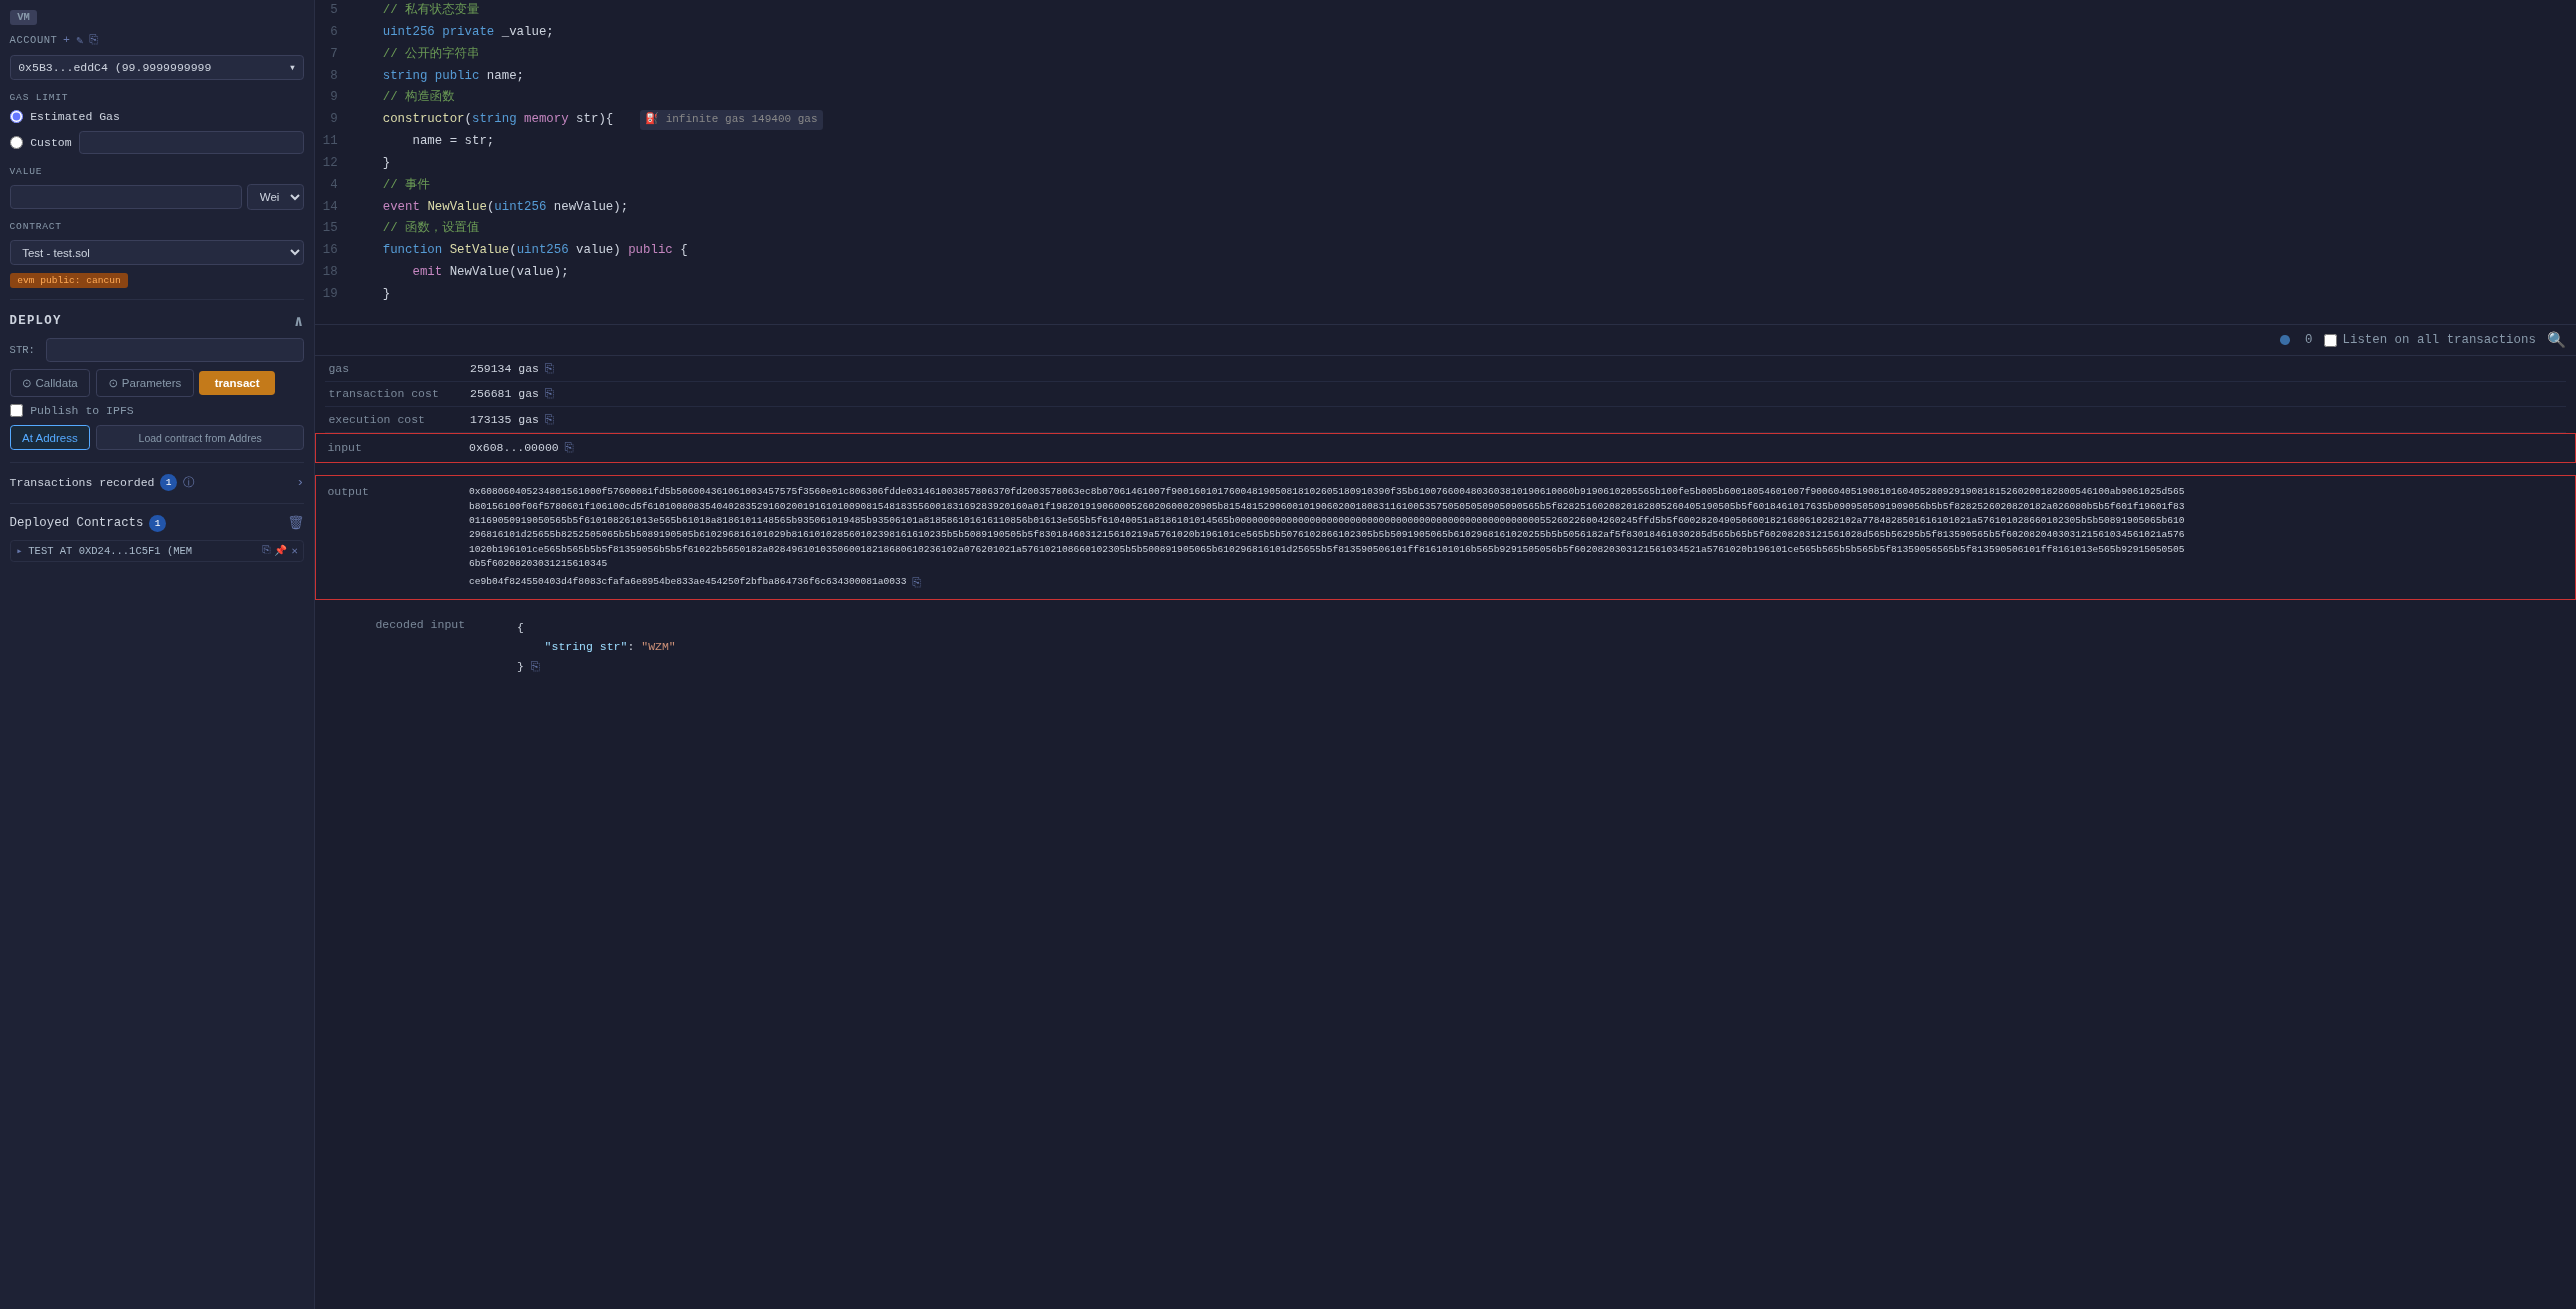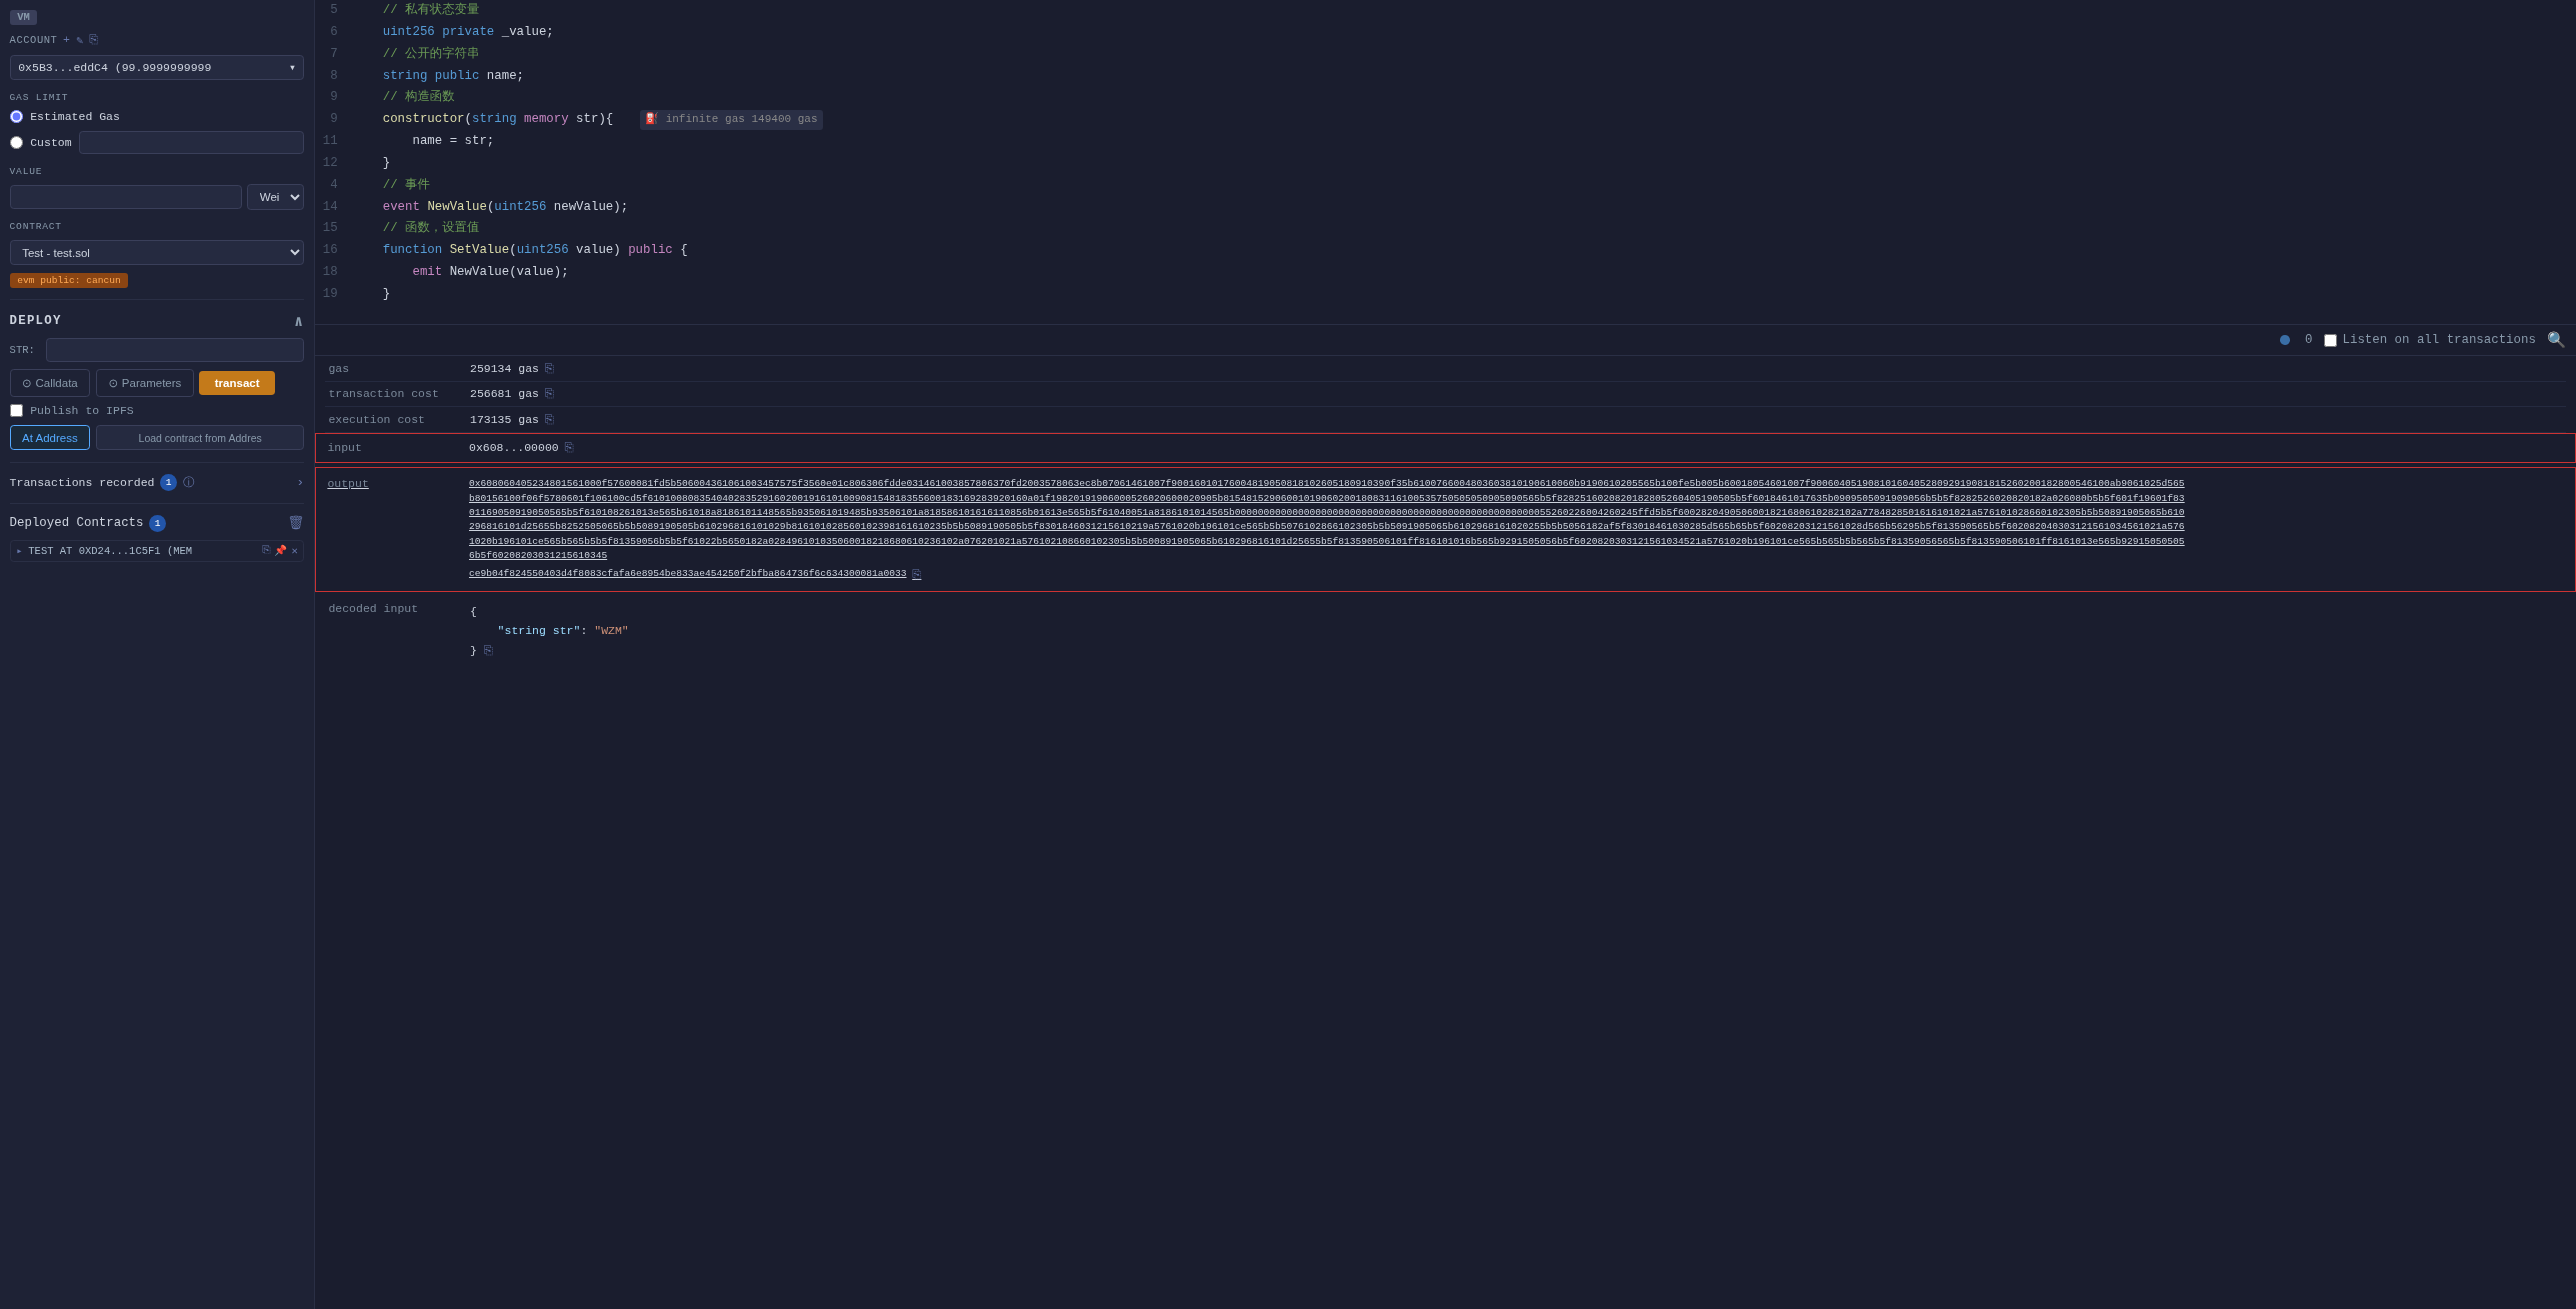--- a/index.html
+++ b/index.html
@@ -444,23 +444,22 @@
     .input-box {
       border: 1.9px solid #cc3333;
       padding: 5.7px 7.6px;
       margin: 0 -9.6px;
       background: #1a1d2e;
     }
 
     .output-box {
       border: 1.9px solid #cc3333;
       padding: 5.7px 7.6px;
-      margin: 4px -9.6px;
+      margin: 12px -9.6px;
       background: #1a1d2e;
-      text-decoration: underline;
     }
 
     .output-long {
       font-size: 9.6px;
       word-break: break-all;
       color: #cdd3de;
       line-height: 1.5;
       max-width: 1720px;
     }
 
@@ -496,20 +495,21 @@
       font-size: 15.3px;
       cursor: pointer;
     }
 
     .decoded-row {
       display: flex;
       align-items: flex-start;
       padding: 5.7px 3.8px;
       font-size: 11.5px;
       gap: 7.6px;
+      margin-left: 47px;
     }
 
     .decoded-content {
       color: #cdd3de;
       line-height: 1.7;
     }
 
     .decoded-key { color: #9cdcfe; }
     .decoded-val { color: #ce9178; }
   </style>

